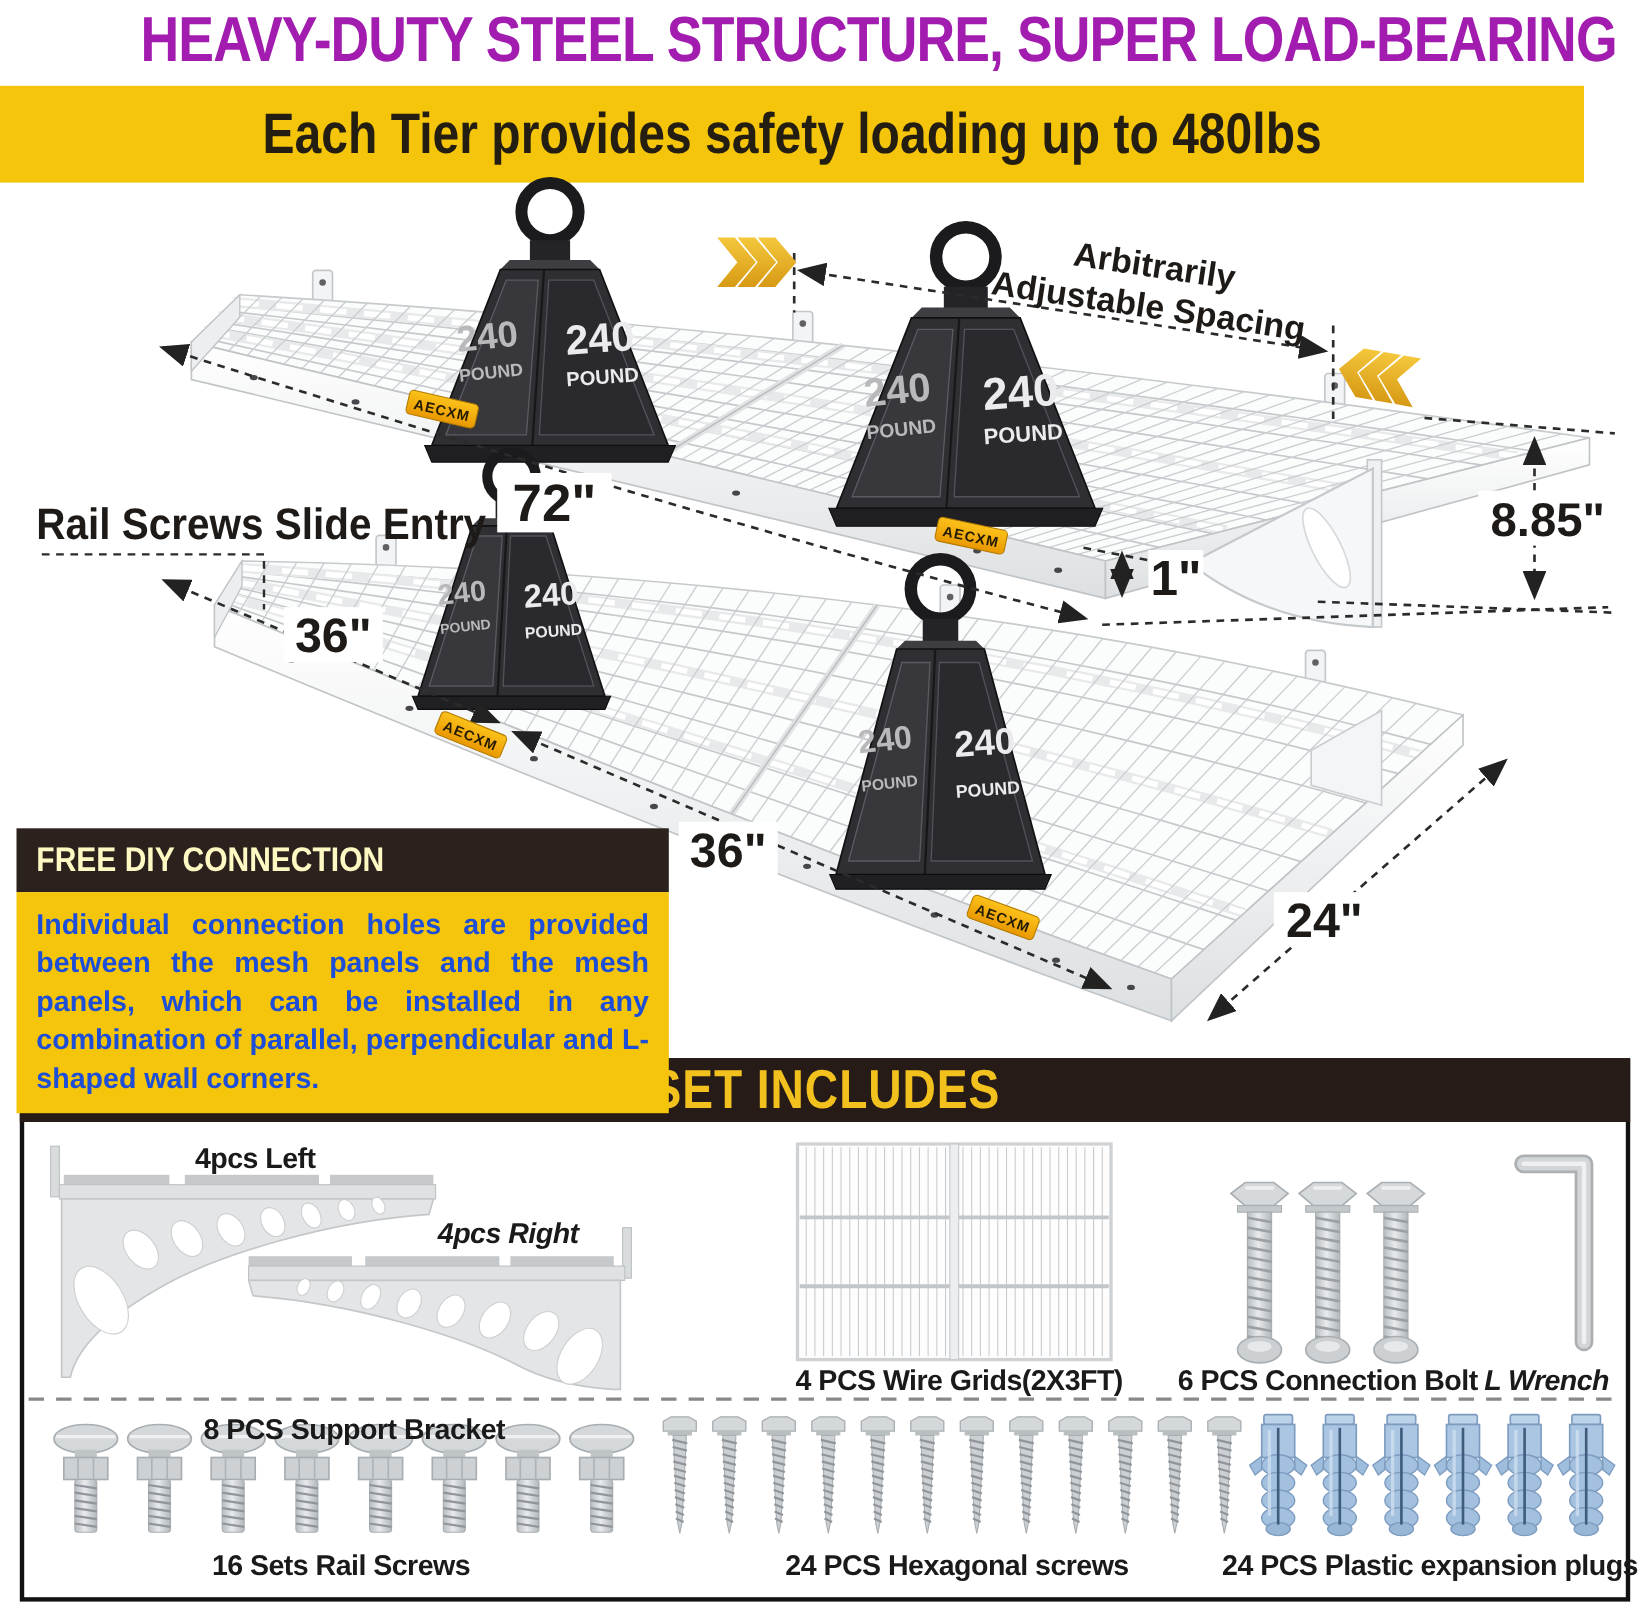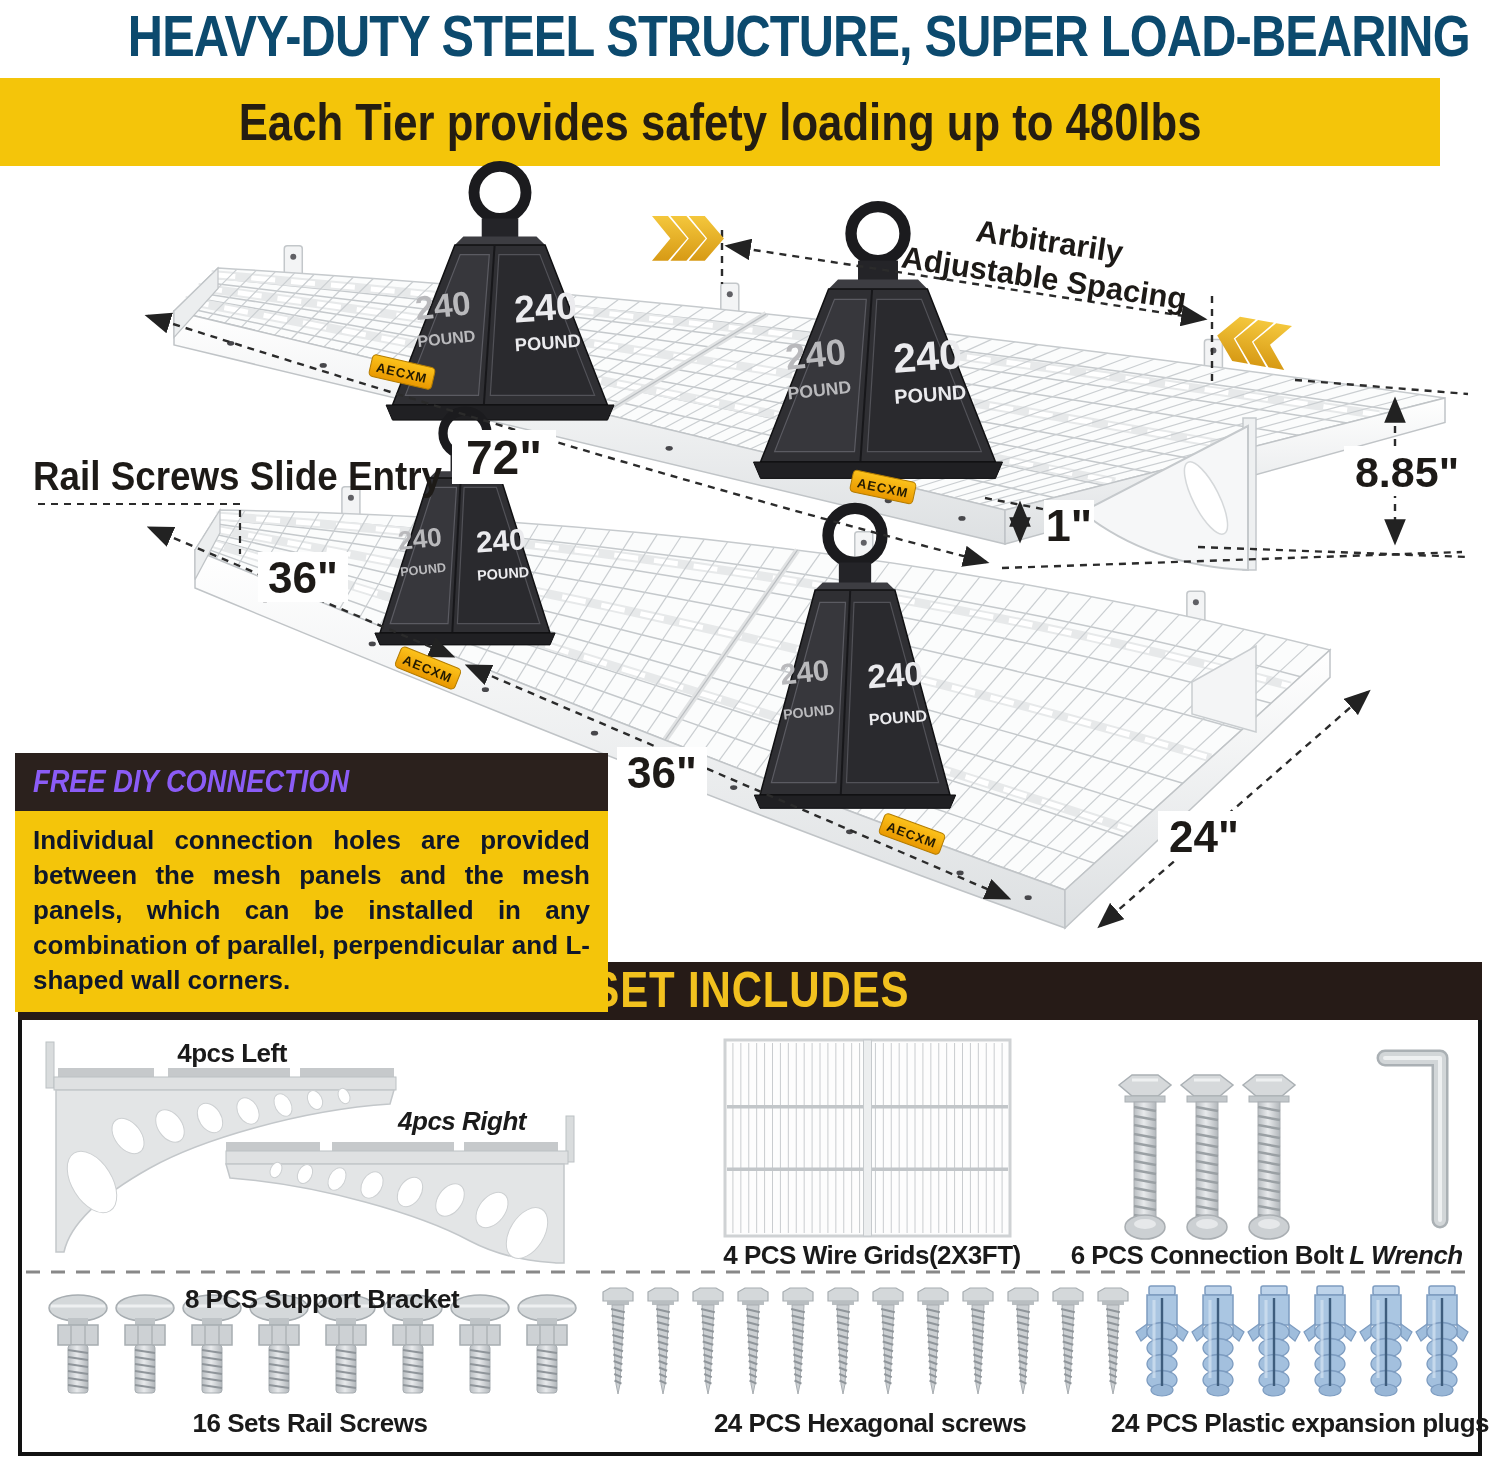--- a/index.html
+++ b/index.html
@@ -1,25 +1,25 @@
 <!DOCTYPE html>
 <html><head>
 <meta charset="utf-8">
 <style>
   html,body{margin:0;padding:0;background:#fff;}
   body{width:1500px;height:1466px;position:relative;font-family:"Liberation Sans",sans-serif;overflow:hidden;}
   .cond{display:inline-block;transform:scaleX(.84);transform-origin:center;white-space:nowrap;}
   .condL{display:inline-block;transform:scaleX(.88);transform-origin:left center;white-space:nowrap;}
-  #title{position:absolute;left:0;top:2px;width:1278px;text-align:center;font-size:58px;font-weight:bold;color:#0c4a6e;letter-spacing:-1px;}
+  #title{position:absolute;left:0;top:2px;width:1278px;text-align:center;font-size:58px;font-weight:bold;color:#a21caf;letter-spacing:-1px;}
   #banner{position:absolute;left:0;top:78px;width:1440px;height:88px;background:#F4C50A;text-align:center;}
   #banner .txt{font-size:52px;font-weight:bold;color:#241d12;line-height:88px;}
   #scene{position:absolute;left:0;top:0;width:1500px;height:1466px;}
   #diy-box{position:absolute;left:15px;top:753px;width:593px;z-index:5;}
-  #diy-header{background:#2B211D;color:#8b5cf6;font-size:31px;font-weight:bold;height:58px;line-height:58px;padding-left:18px;font-style:italic;}
-  #diy-body{background:#F4C50A;color:#0f172a;font-size:26px;font-weight:bold;padding:12px 18px 14px 18px;line-height:35px;text-align:justify;text-align-last:left;}
+  #diy-header{background:#2B211D;color:#fef9c3;font-size:31px;font-weight:bold;height:58px;line-height:58px;padding-left:18px;}
+  #diy-body{background:#F4C50A;color:#1d4ed8;font-size:26px;font-weight:bold;padding:12px 18px 14px 18px;line-height:35px;text-align:justify;text-align-last:left;}
   #set-panel{position:absolute;left:18px;top:962px;width:1456px;height:486px;border:4px solid #121212;background:#fff;}
   #set-header{position:absolute;left:18px;top:962px;width:1464px;height:58px;background:#261B17;text-align:center;z-index:4;}
   #set-header .txt{font-size:50px;font-weight:bold;color:#F2C11E;line-height:56px;letter-spacing:1px;}
   .cap{position:absolute;transform:translateX(-50%);font-weight:bold;font-size:26px;color:#1a1a1a;white-space:nowrap;letter-spacing:-.5px;z-index:6;}
   svg text{font-family:"Liberation Sans",sans-serif;font-weight:bold;}
 </style>
 </head>
 <body>
 
 <div id="title"><span class="cond">HEAVY-DUTY STEEL STRUCTURE, SUPER LOAD-BEARING</span></div>

